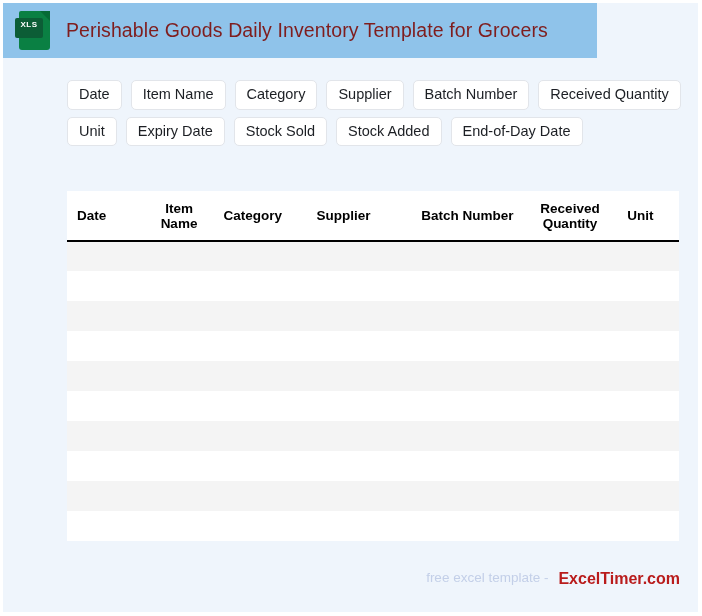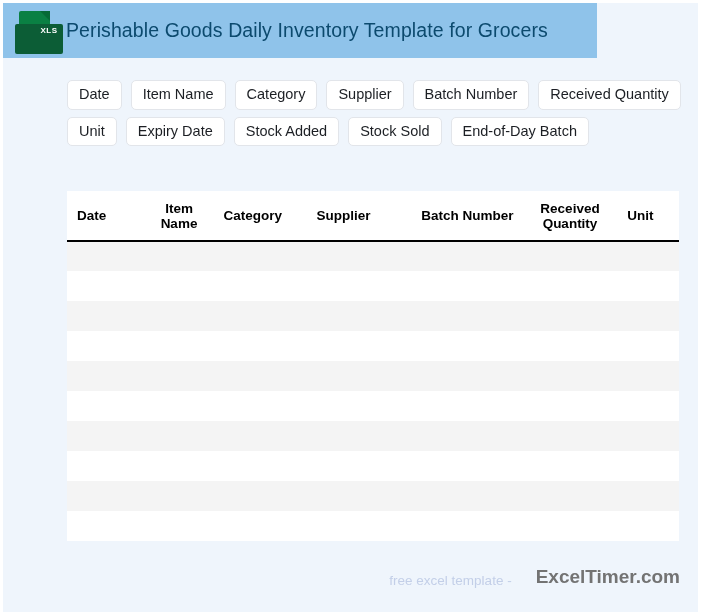--- a/index.html
+++ b/index.html
@@ -55,35 +55,34 @@
   .xls-icon .fold {
     position: absolute;
     right: 0; top: 0;
     width: 0; height: 0;
     border-left: 10px solid transparent;
     border-top: 10px solid #066a36;
   }
   .xls-icon .badge {
     position: absolute;
     left: -4px;
-    top: 13px;
+    top: 7px;
     width: 28px;
-    height: 30px;
+    height: 20px;
     background: #0c5d36;
     border-radius: 2px;
     color: #ffffff;
     font-size: 8px;
     font-weight: bold;
     line-height: 14px;
     text-align: center;
     letter-spacing: 0.5px;
-    padding-left: 20px;
   }
   .header-title {
-    color: #0c4a6e;
+    color: #7f1d1d;
     font-size: 19.5px;
     font-weight: 400;
     white-space: nowrap;
     letter-spacing: 0.1px;
     text-align: center;
   }
 
   
   .tags {
     position: absolute;
@@ -154,26 +153,26 @@
   .col-expiry  { width: 80px; }
 
   .hdr-center { text-align: center !important; padding-left: 4px !important; }
 
   
   .footer {
     position: absolute;
     right: 18px;
     bottom: 24px;
     display: flex;
-    align-items: flex-end;
-    gap: 24px;
+    align-items: flex-start;
+    gap: 10px;
     font-size: 13.5px;
   }
   .footer .lead  { color: #c3cfe8; }
-  .footer .brand { color: #737373; font-weight: bold; font-size: 19px; }
+  .footer .brand { color: #b91c1c; font-weight: bold; font-size: 16px; }
 </style>
 </head>
 <body>
 
 <div class="page">
 
   <div class="header-bar">
     <div class="xls-icon">
       <div class="sheet"></div>
       <div class="fold"></div>
@@ -184,23 +183,23 @@
 
   <div class="tags">
     <span class="tag">Date</span>
     <span class="tag">Item Name</span>
     <span class="tag">Category</span>
     <span class="tag">Supplier</span>
     <span class="tag">Batch Number</span>
     <span class="tag">Received Quantity</span>
     <span class="tag">Unit</span>
     <span class="tag">Expiry Date</span>
+    <span class="tag">Stock Sold</span>
     <span class="tag">Stock Added</span>
-    <span class="tag">Stock Sold</span>
-    <span class="tag">End-of-Day Batch</span>
+    <span class="tag">End-of-Day Date</span>
   </div>
 
   <div class="table-wrap">
     <table class="grid">
       <thead>
         <tr>
           <th class="col-date">Date</th>
           <th class="col-item hdr-center">Item Name</th>
           <th class="col-cat">Category</th>
           <th class="col-sup">Supplier</th>

